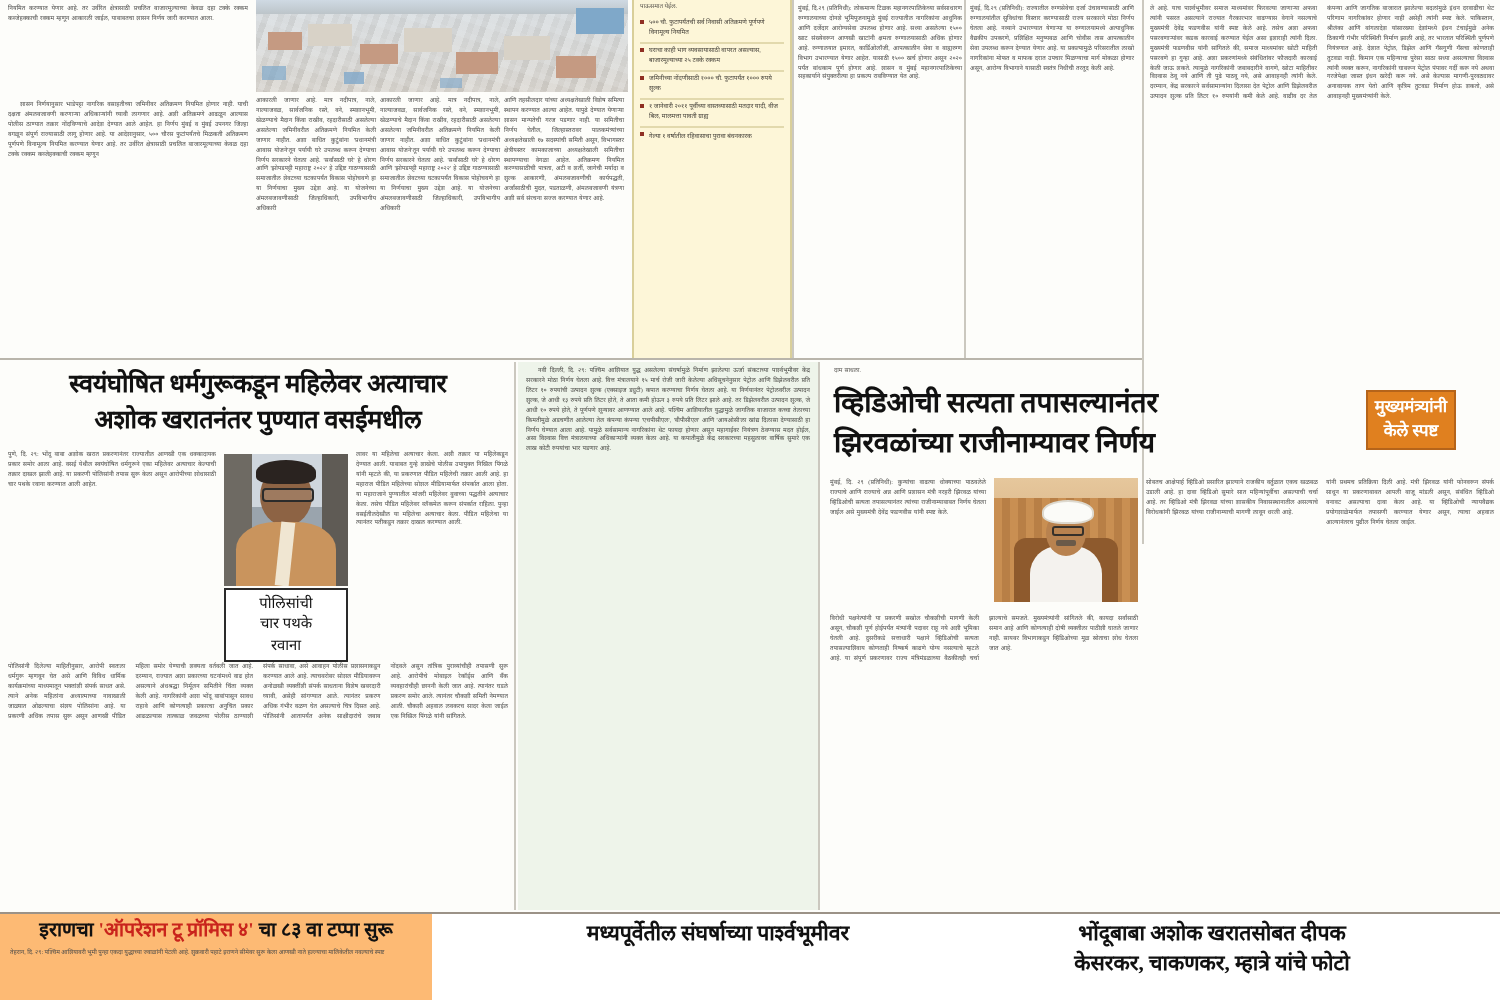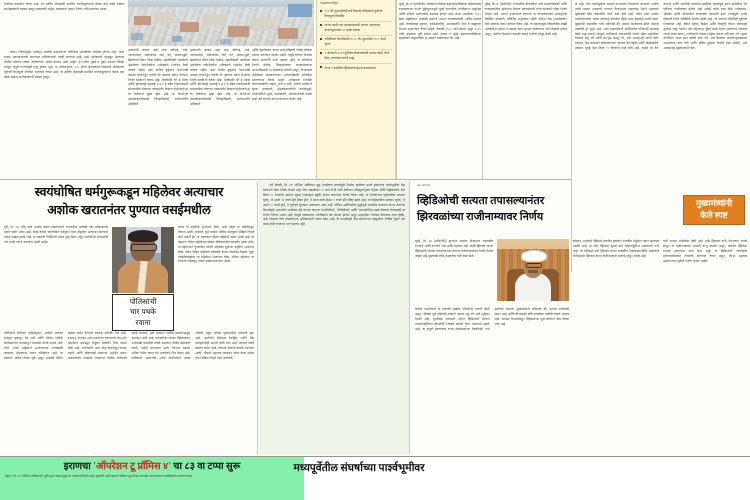--- a/index.html
+++ b/index.html
@@ -98,24 +98,24 @@
   .artL .c3 .body-text{column-count:4;column-gap:5px;}
 
   .artC{
     position:absolute;left:259px;top:0;width:150px;height:274px;
     background:#eef4ea;box-sizing:border-box;padding:0 4px;
   }
   .artC .hl{font-size:10.2px;line-height:1.45;margin:4px 0 2px;}
   .artC .body-text{color:#474743;}
 
   .artR{position:absolute;left:411px;top:0;width:339px;height:274px;box-sizing:border-box;padding:0 4px;}
-  .artR .hl{font-size:11px;line-height:1.45;text-align:left;margin:0;}
+  .artR .hl{font-size:14px;line-height:1.45;text-align:left;margin:0;}
   .hlwrap{position:absolute;left:6px;top:6px;width:250px;}
   .badge{
-    position:absolute;left:272px;top:9px;width:62px;
+    position:absolute;left:272px;top:9px;width:45px;
     background:#e0801f;border:.8px solid #b5641a;box-sizing:border-box;
     text-align:center;padding:2px 1px;
   }
   .badge div{font-size:8.4px;font-weight:bold;color:#fff;line-height:1.42;}
   .rtop{position:absolute;left:6px;top:2px;width:330px;}
   .artR .rc-a{position:absolute;left:4px;top:58px;width:78px;}
   .photoR{
     position:absolute;left:86px;top:58px;width:72px;height:62px;overflow:hidden;
     background:linear-gradient(#d8b48b,#c99a6c);
   }
@@ -127,21 +127,21 @@
   
   .person{position:absolute;left:0;top:0;width:100%;height:100%;}
   .p-bg{position:absolute;inset:0;}
   .p-head{position:absolute;border-radius:50%;}
   .p-body{position:absolute;border-radius:40% 40% 0 0;}
   .p-cap{position:absolute;border-radius:50% 50% 38% 38%;}
 
   
   .bot{position:absolute;left:0;top:456px;width:750px;height:44px;
        border-top:1.1px solid #9b9287;background:#fff;}
-  .botL{position:absolute;left:0;top:0;width:304px;height:44px;background:#86efac;
+  .botL{position:absolute;left:0;top:0;width:216px;height:44px;background:#fdba74;
         box-sizing:border-box;padding:3px 5px 0;}
   .botL h3{margin:0;text-align:center;font-size:9.8px;font-weight:bold;line-height:1.3;color:#111;}
   .botL h3 .red{color:#c9241c;}
   .botC{position:absolute;left:259px;top:0;width:200px;height:44px;box-sizing:border-box;padding:4px 5px 0;font-family:Liberation Serif, serif;}
   .botR{position:absolute;left:462px;top:0;width:288px;height:44px;box-sizing:border-box;padding:4px 5px 0;}
   .botC h3,.botR h3{margin:0;text-align:center;font-size:10.6px;font-weight:bold;line-height:1.38;color:#111;}
   .botsub{font-size:3.05px;line-height:1.6;color:#4a4a48;text-align:justify;margin-top:1.5px;}
 </style>
 </head>
 <body>
@@ -341,15 +341,21 @@
       <h3><span>इराणचा </span><span class="red">'ऑपरेशन टू प्रॉमिस ४'</span><span> चा ८३ वा टप्पा सुरू</span></h3>
       <div class="botsub">तेहरान, दि. २९: पश्चिम आशियावरी भूमी पुन्हा एकदा युद्धाच्या ज्वाळांनी पेटली आहे. शुक्रवारी पहाटे इराणने सीमेवर सुरू केला आणखी नाते हल्ल्याचा मालिकेतील नवल्याचे स्पष्ट</div>
     </div>
 
     <div class="botC">
       <h3>
         <span style="display:block">मध्यपूर्वेतील संघर्षाच्या पार्श्वभूमीवर</span>
       </h3>
     </div>
 
+    <div class="botR">
+      <h3>
+        <span style="display:block">भोंदूबाबा अशोक खरातसोबत दीपक</span>
+        <span style="display:block">केसरकर, चाकणकर, म्हात्रे यांचे फोटो</span>
+      </h3>
+    </div>
   </div>
 
 </div>
 
 </body></html>

